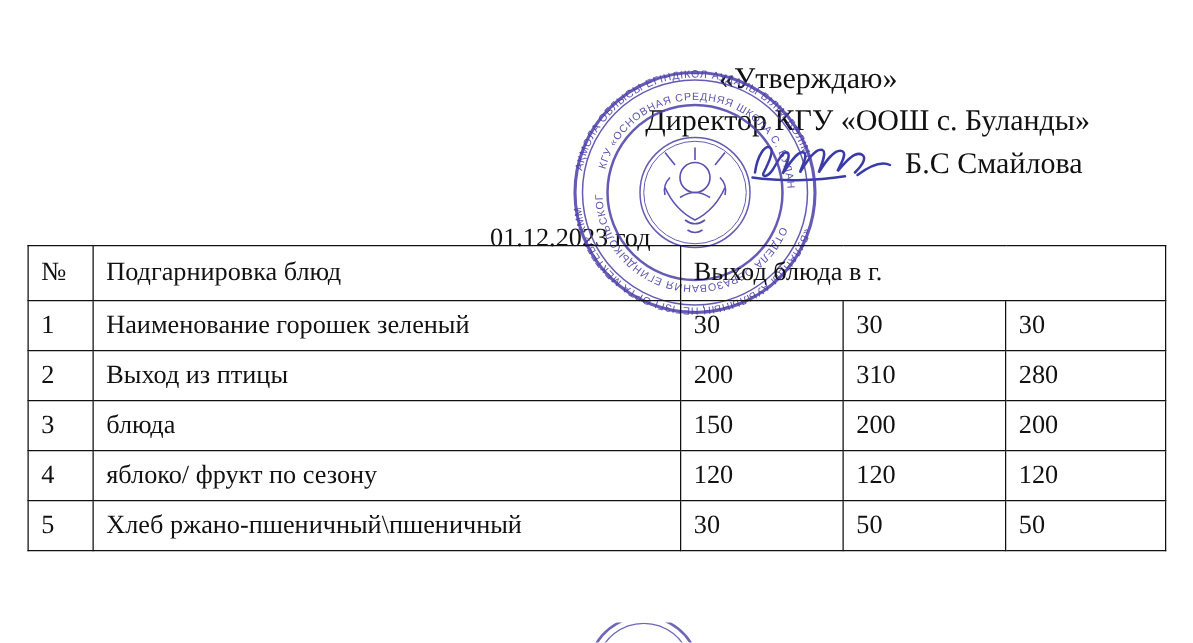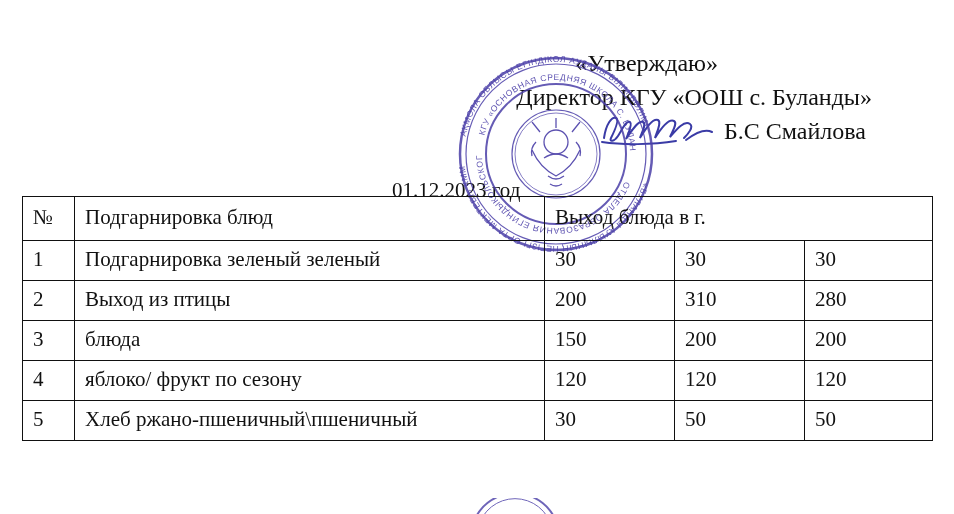--- a/index.html
+++ b/index.html
@@ -186,21 +186,21 @@
     <thead>
       <tr>
         <td>№</td>
         <td class="head-name">Подгарнировка блюд</td>
         <td class="head-out" colspan="3">Выход блюда в г.</td>
       </tr>
     </thead>
     <tbody>
       <tr>
         <td>1</td>
-        <td class="cell-name">Подгарнировка зеленый зеленый</td>
+        <td class="cell-name">Наименование горошек зеленый</td>
         <td>30</td>
         <td>30</td>
         <td>30</td>
       </tr>
       <tr>
         <td>2</td>
         <td class="cell-name">Выход из птицы</td>
         <td>200</td>
         <td>310</td>
         <td>280</td>

